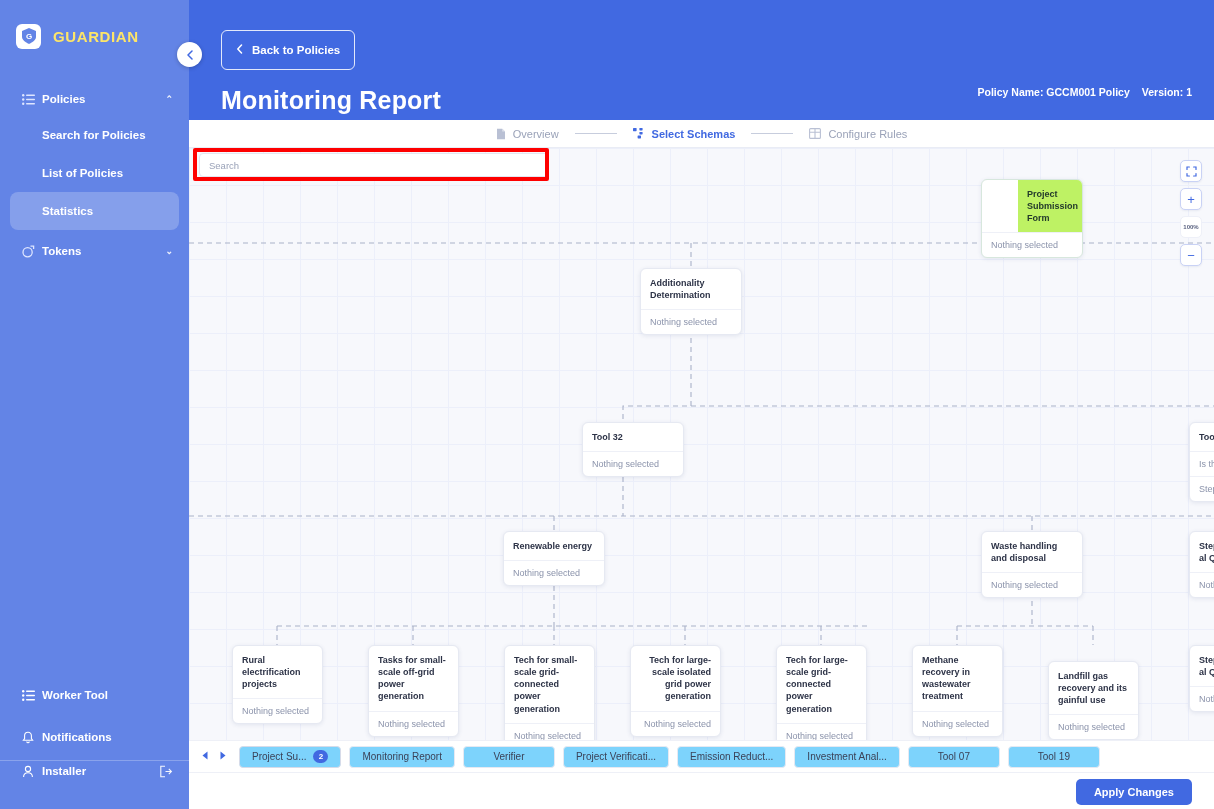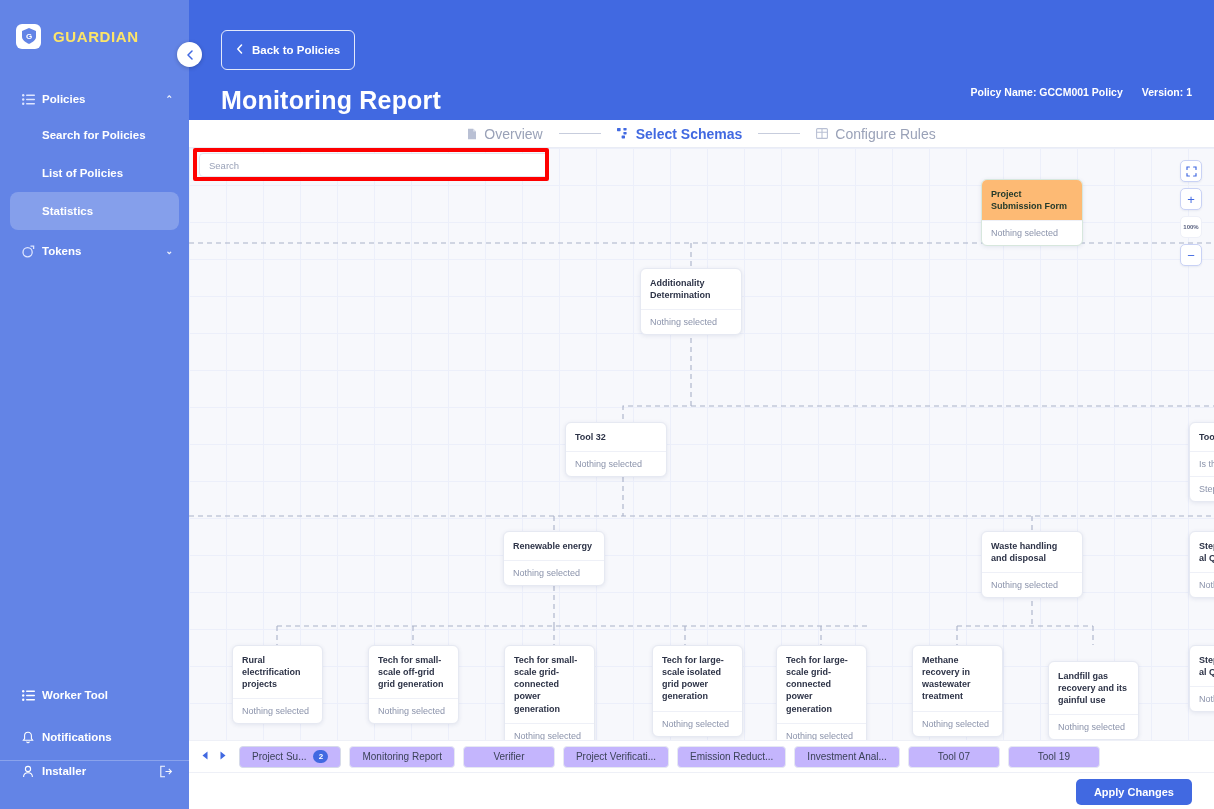--- a/index.html
+++ b/index.html
@@ -80,28 +80,28 @@
     border:1px solid rgba(255,255,255,.85); border-radius:6px;
     height:40px; padding:0 14px; font-size:11.5px; font-weight:bold;
     color:#fff; cursor:pointer; background:transparent;
   }
   .back-btn .chev{ font-size:11px; }
   .hdr-title{
     margin-top:16px; font-size:25px; font-weight:bold; letter-spacing:.2px;
   }
   .hdr-meta{
     position:absolute; right:22px; top:86px;
-    font-size:10.5px; font-weight:bold; display:flex; gap:19px;
+    font-size:10.5px; font-weight:bold; display:flex; gap:12px;
   }
 
   
   .stepper{
     height:28px; border-bottom:1px solid #e9ecf5;
     display:flex; align-items:center; justify-content:center; gap:16px;
-    font-size:14px; background:#fff;
+    font-size:11px; background:#fff;
   }
   .step{ display:flex; align-items:center; gap:7px; color:#9aa2b8; cursor:pointer;}
   .step.active{ color:#4169e1; font-weight:bold;}
   .step .sico{ display:flex; align-items:center;}
   .step-line{ width:42px; height:1px; background:#c7cddd;}
 
   
   .canvas{
     position:absolute; left:0; top:148px; width:1025px; height:592px;
     background:#f7f8fc;
@@ -144,37 +144,37 @@
     box-shadow:0 1px 4px rgba(40,60,120,.10); overflow:hidden; cursor:pointer;
   }
   .node-title{
     font-size:9px; font-weight:bold; color:#2d3347; line-height:1.35;
     padding:8px 9px 8px 9px;
   }
   .node-body{
     border-top:1px solid #eef0f7; font-size:9px; color:#8b93ab;
     padding:7px 9px;
   }
-  .node.green .node-title{ background:#fdba74; color:#233a2b;}
+  .node.green .node-title{ background:#bef264; color:#233a2b;margin-left:36px;}
   .node.green{ border-color:#d7e7dd;}
 
   
   .edges{ position:absolute; left:0; top:0; width:1025px; height:592px; pointer-events:none;}
 
   
   .tabbar{
     position:absolute; left:0; top:740px; width:1025px; height:32px;
     background:#fff; display:flex; align-items:center; gap:8px; padding-left:12px;
     border-top:1px solid #eef0f7;
   }
   .tab-arrows{ display:flex; gap:10px; margin-right:4px;}
   .tab-arrow{ color:#4169e1; font-size:10px; cursor:pointer;}
   .tab{
     height:22px; min-width:92px; border:1px solid #e6e9f2; border-radius:4px;
-    background:#c4b5fd; display:flex; align-items:center; justify-content:center; gap:7px;
+    background:#7dd3fc; display:flex; align-items:center; justify-content:center; gap:7px;
     font-size:10px; color:#3b4258; padding:0 12px; cursor:pointer; white-space:nowrap;
   }
   .tab.active{ border-color:#d6dbe9; }
   .tab-badge{
     background:#4169e1; color:#fff; border-radius:10px; font-size:8px;
     min-width:15px; height:13px; display:flex;align-items:center;justify-content:center;
     padding:0 4px; font-weight:bold;
   }
 
   .footer{
@@ -414,45 +414,45 @@
 
       <div id="nodes-layer">
           <div class="node green" style="left: 792px; top: 31px; width: 102px;">
             <div class="node-title">Project Submission Form</div>
             <div class="node-body">Nothing selected</div>
           </div>
           <div class="node" style="left: 451px; top: 120px; width: 102px;">
             <div class="node-title">Additionality Determination</div>
             <div class="node-body">Nothing selected</div>
           </div>
-          <div class="node" style="left: 376px; top: 274px; width: 102px;">
+          <div class="node" style="left: 393px; top: 274px; width: 102px;">
             <div class="node-title">Tool 32</div>
             <div class="node-body">Nothing selected</div>
           </div>
           <div class="node" style="left: 314px; top: 383px; width: 102px;">
             <div class="node-title">Renewable energy</div>
             <div class="node-body">Nothing selected</div>
           </div>
           <div class="node" style="left: 792px; top: 383px; width: 102px;">
             <div class="node-title">Waste handling and disposal</div>
             <div class="node-body">Nothing selected</div>
           </div>
           <div class="node" style="left: 43px; top: 497px; width: 91px;">
             <div class="node-title">Rural electrification projects</div>
             <div class="node-body">Nothing selected</div>
           </div>
           <div class="node" style="left: 179px; top: 497px; width: 91px;">
-            <div class="node-title">Tech for small-scale off-grid grid generation</div>
+            <div class="node-title">Tasks for small-scale off-grid power generation</div>
             <div class="node-body">Nothing selected</div>
           </div>
           <div class="node" style="left: 315px; top: 497px; width: 91px;">
             <div class="node-title">Tech for small-scale grid-connected power generation</div>
             <div class="node-body">Nothing selected</div>
           </div>
-          <div class="node" style="left: 463px; top: 497px; width: 91px;">
+          <div class="node" style="left: 441px; top: 497px; width: 91px; text-align: right;">
             <div class="node-title">Tech for large-scale isolated grid power generation</div>
             <div class="node-body">Nothing selected</div>
           </div>
           <div class="node" style="left: 587px; top: 497px; width: 91px;">
             <div class="node-title">Tech for large-scale grid-connected power generation</div>
             <div class="node-body">Nothing selected</div>
           </div>
           <div class="node" style="left: 723px; top: 497px; width: 91px;">
             <div class="node-title">Methane recovery in wastewater treatment</div>
             <div class="node-body">Nothing selected</div>

